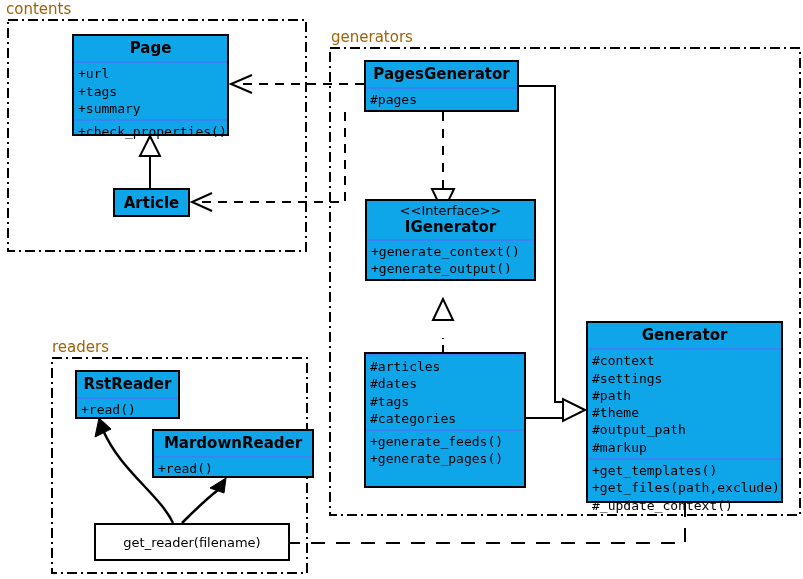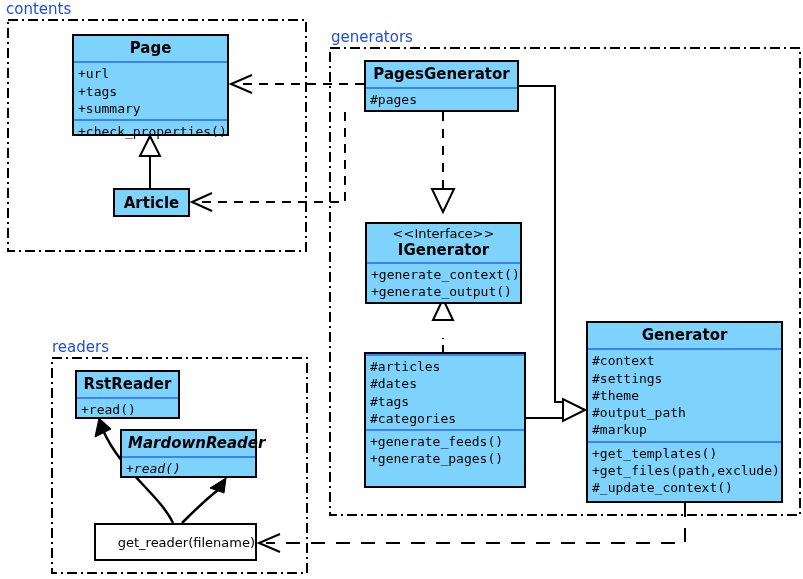--- a/index.html
+++ b/index.html
@@ -21,29 +21,29 @@
     top: 0;
     width: 803px;
     height: 579px;
   }
 
   
   .pkg-label {
     position: absolute;
     font-family: "DejaVu Sans", sans-serif;
     font-size: 15px;
-    color: #1d4ed8;
+    color: #a16207;
     white-space: nowrap;
     line-height: 1;
   }
 
   
   .uml-box {
     position: absolute;
-    background: #7dd3fc;
+    background: #0ea5e9;
     border: 2px solid #000000;
     box-sizing: border-box;
     z-index: 5;
   }
   .uml-title {
     font-family: "DejaVu Sans", sans-serif;
     font-weight: bold;
     font-size: 15px;
     text-align: center;
     padding: 4px 6px 4px 6px;
@@ -158,21 +158,21 @@
     <div class="uml-title" style="padding-top:5px;">Article</div>
   </div>
 
   <div class="uml-box" style="left:364px; top:60px; width:155px; height:52px;">
     <div class="uml-title">PagesGenerator</div>
     <div class="uml-section">
       <div class="uml-item">#pages</div>
     </div>
   </div>
 
-  <div class="uml-box" style="left:365px; top:222px; width:157px; height:82px;">
+  <div class="uml-box" style="left:365px; top:199px; width:171px; height:82px;">
     <div class="uml-stereotype">&lt;&lt;Interface&gt;&gt;</div>
     <div class="uml-title with-stereo">IGenerator</div>
     <div class="uml-section">
       <div class="uml-item">+generate_context()</div>
       <div class="uml-item">+generate_output()</div>
     </div>
   </div>
 
   <div class="uml-box" style="left:364px; top:352px; width:162px; height:136px;">
     <div class="uml-section">
@@ -185,42 +185,43 @@
       <div class="uml-item">+generate_feeds()</div>
       <div class="uml-item">+generate_pages()</div>
     </div>
   </div>
 
   <div class="uml-box" style="left:586px; top:321px; width:197px; height:182px;">
     <div class="uml-title">Generator</div>
     <div class="uml-section">
       <div class="uml-item">#context</div>
       <div class="uml-item">#settings</div>
+      <div class="uml-item">#path</div>
       <div class="uml-item">#theme</div>
       <div class="uml-item">#output_path</div>
       <div class="uml-item">#markup</div>
     </div>
     <div class="uml-section">
       <div class="uml-item">+get_templates()</div>
       <div class="uml-item">+get_files(path,exclude)</div>
       <div class="uml-item">#_update_context()</div>
     </div>
   </div>
 
   <div class="uml-box" style="left:75px; top:370px; width:105px; height:49px;">
     <div class="uml-title">RstReader</div>
     <div class="uml-section">
       <div class="uml-item">+read()</div>
     </div>
   </div>
 
-  <div class="uml-box" style="left:120px; top:429px; width:137px; height:49px;font-style:italic;">
+  <div class="uml-box" style="left:152px; top:429px; width:162px; height:49px;">
     <div class="uml-title">MardownReader</div>
     <div class="uml-section">
       <div class="uml-item">+read()</div>
     </div>
   </div>
 
-  <div class="plain-box" style="left:94px; top:523px; width:163px; height:38px;justify-content:flex-end;">
+  <div class="plain-box" style="left:94px; top:523px; width:196px; height:38px;">
     <span class="label">get_reader(filename)</span>
   </div>
 
 </div>
 
 </body></html>

